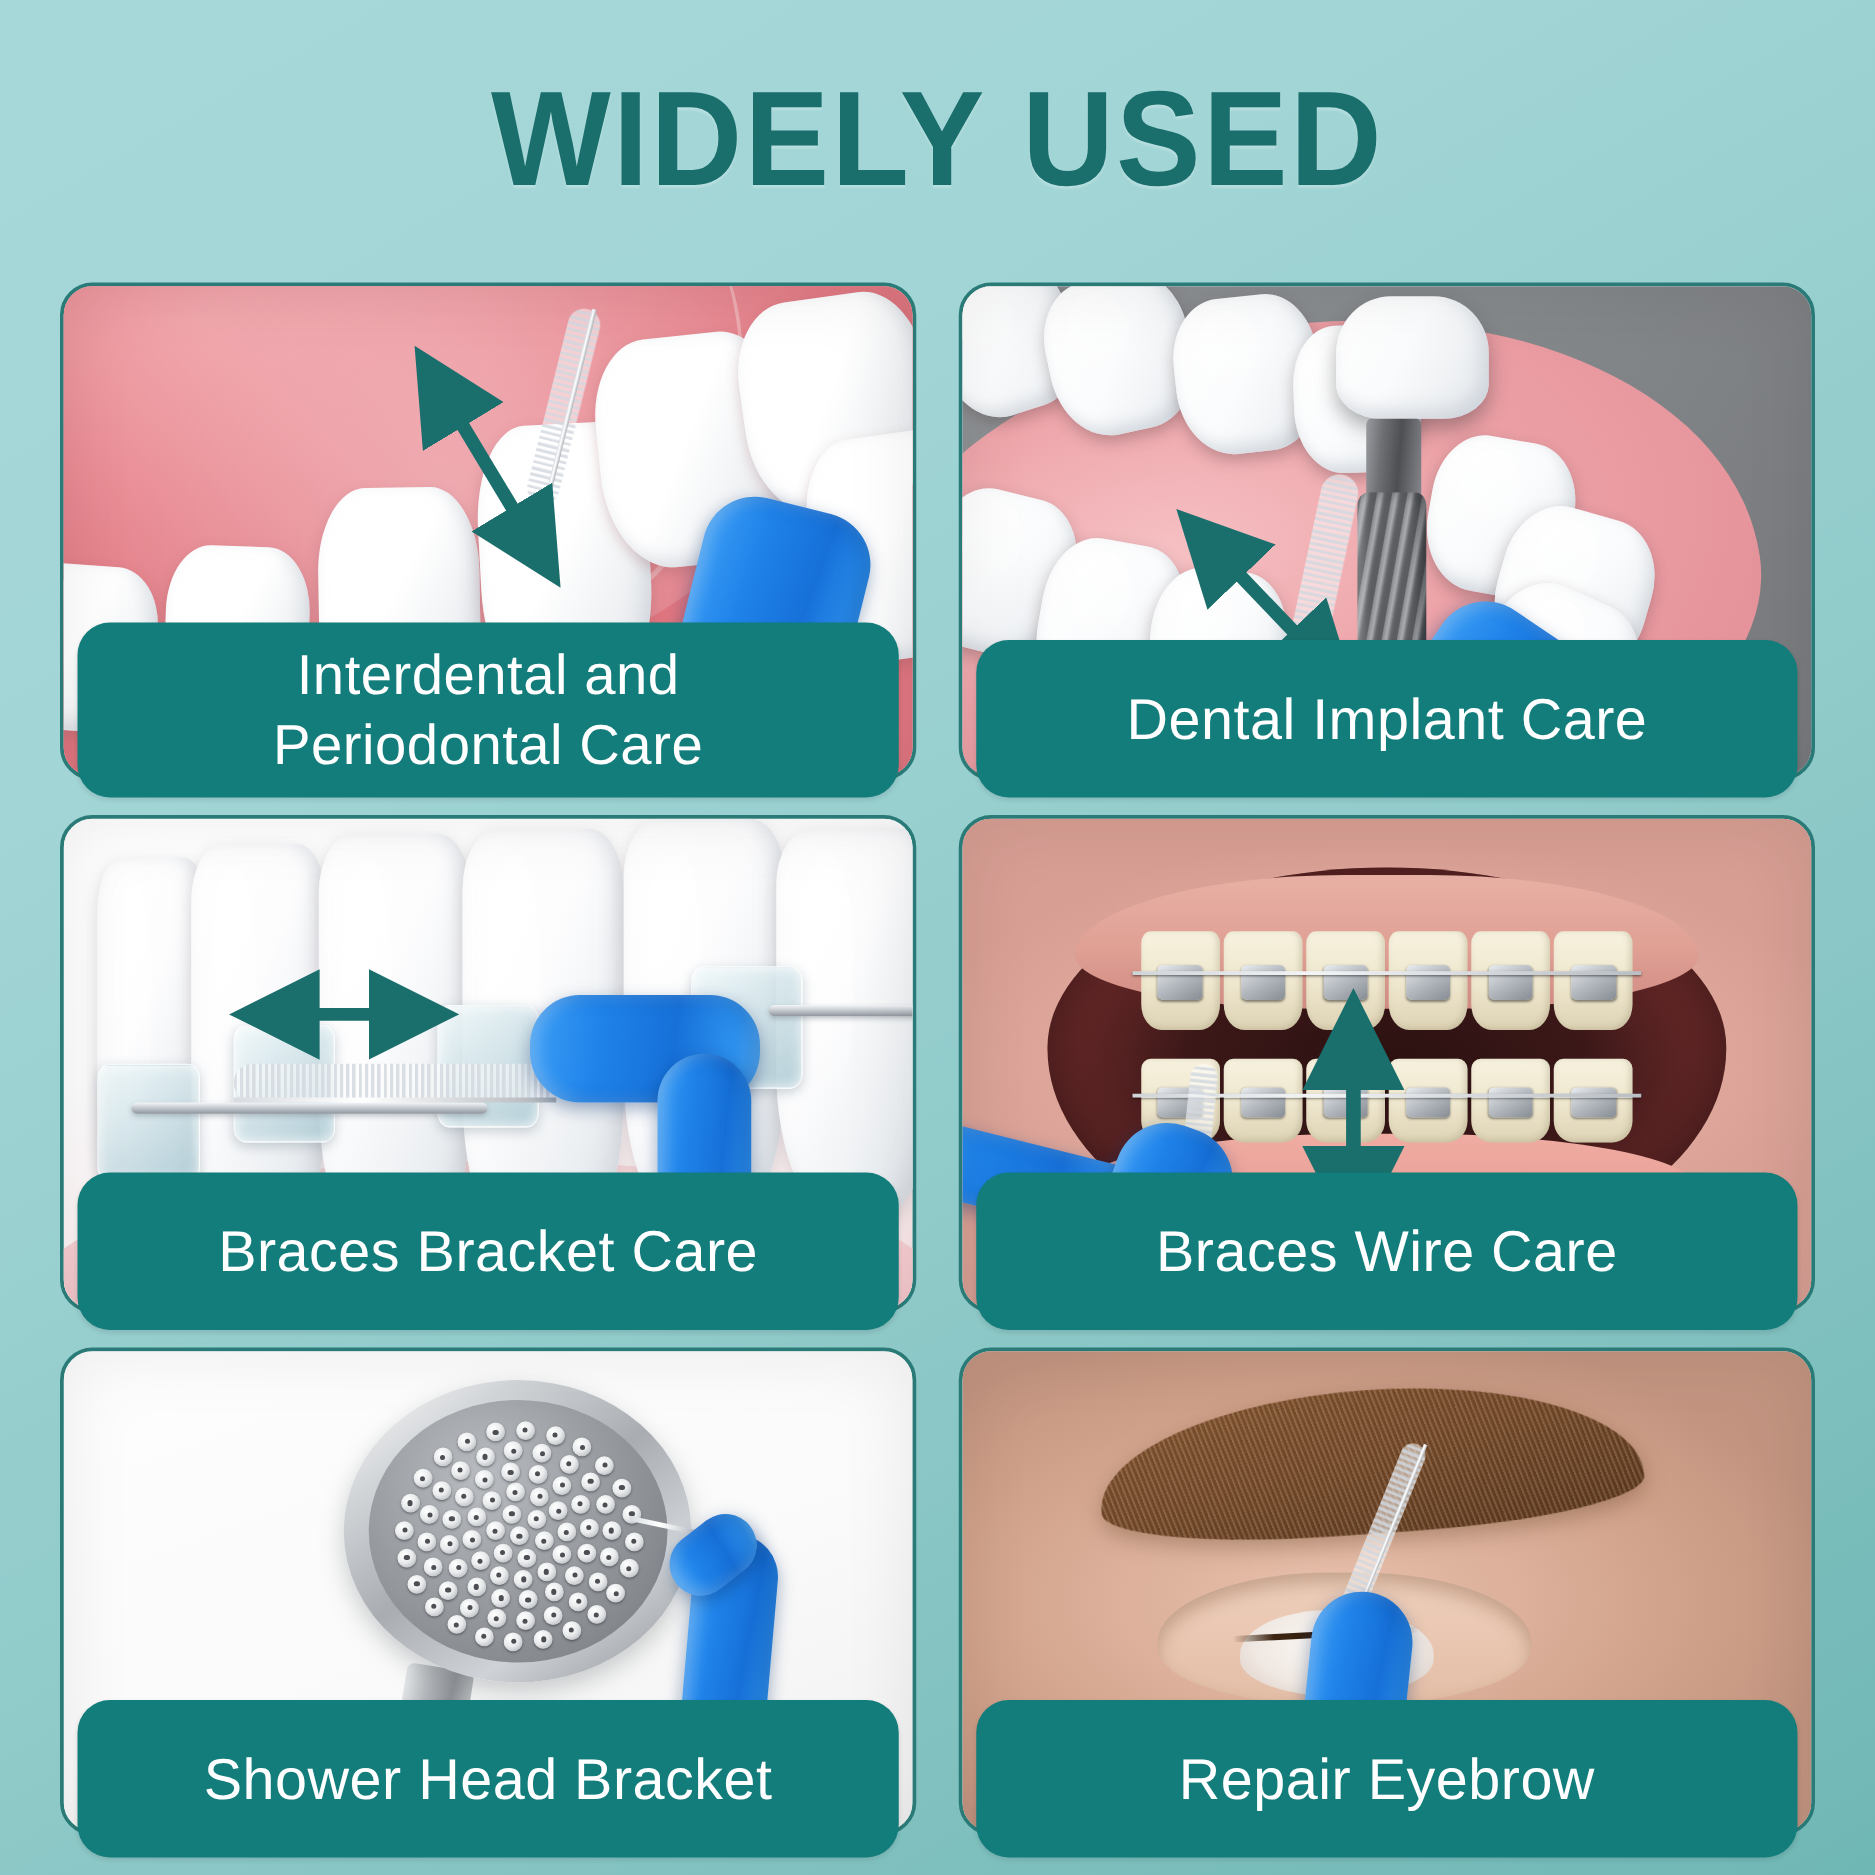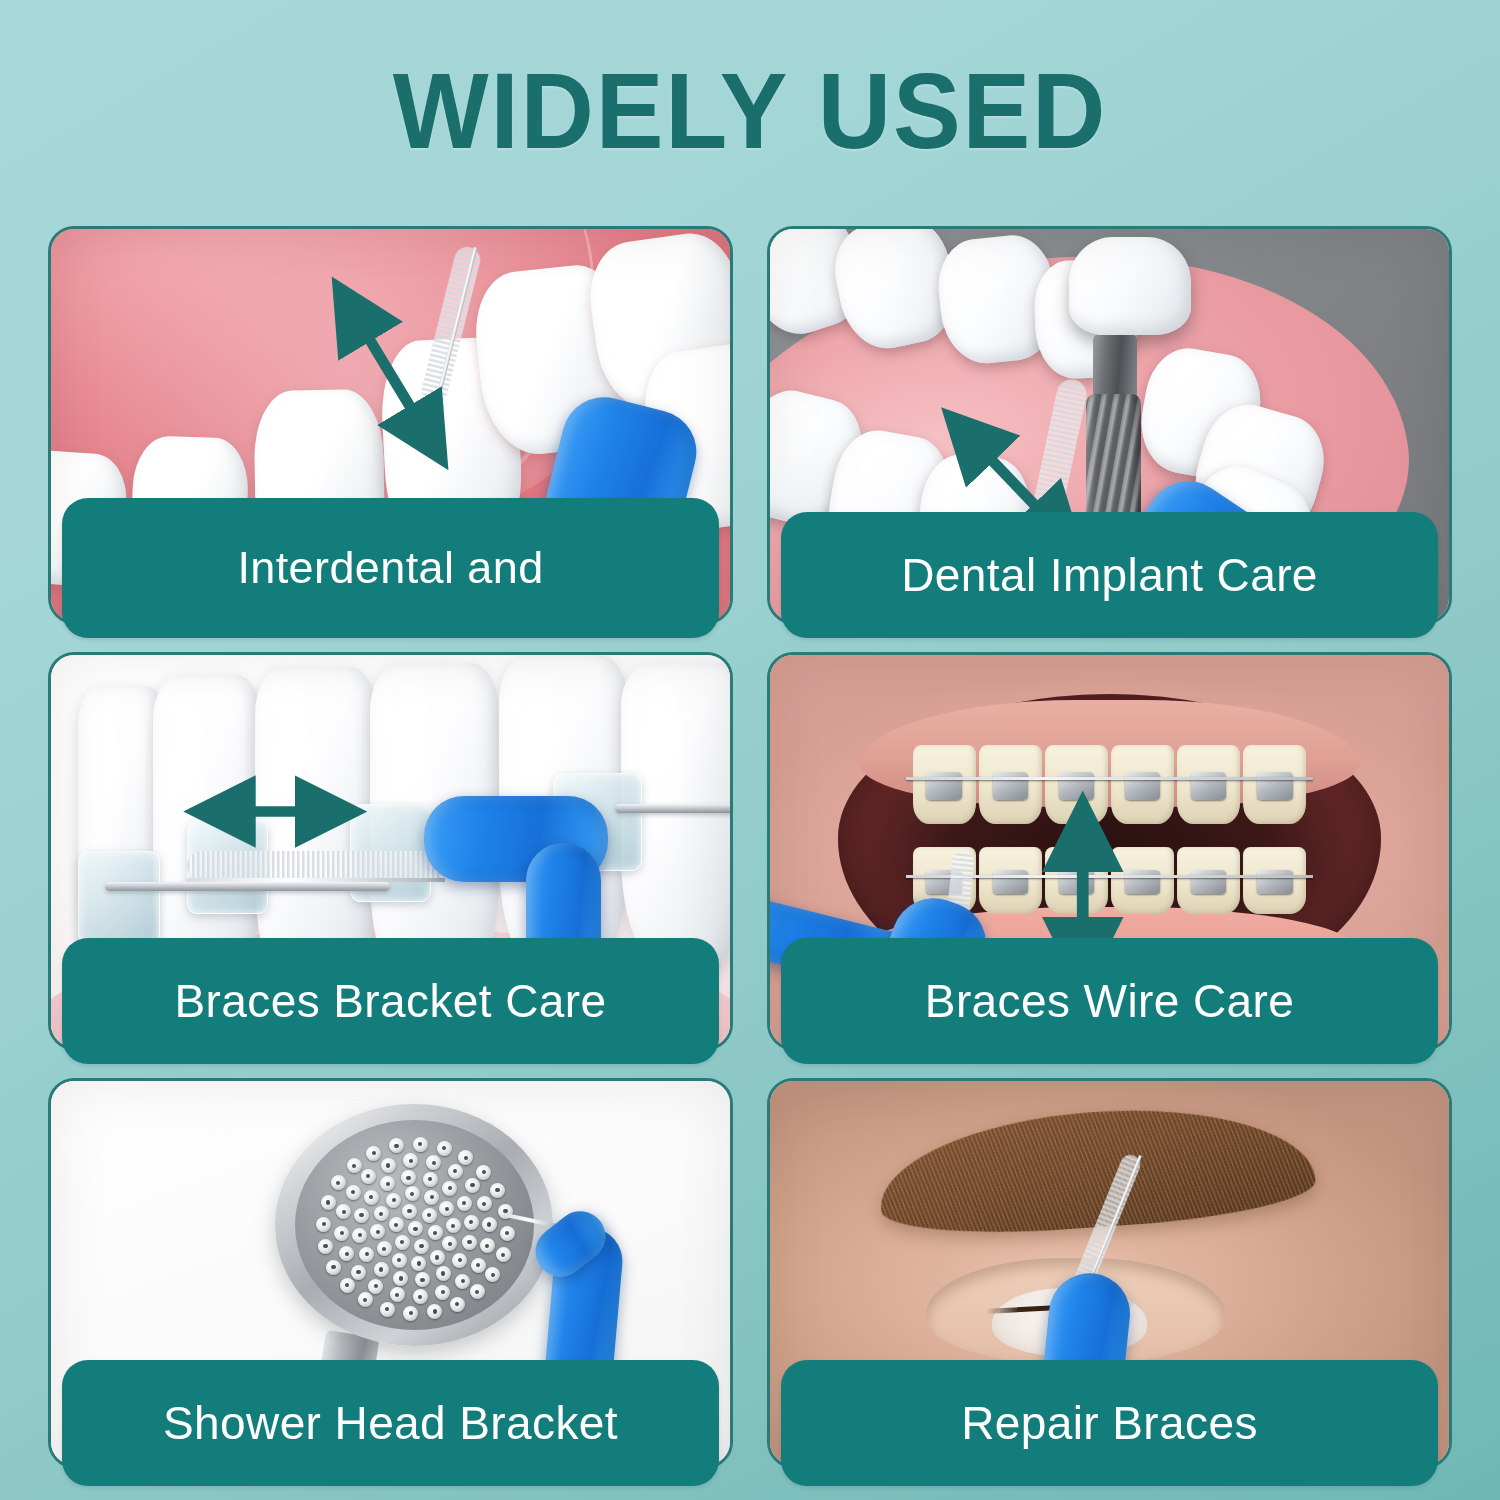--- a/index.html
+++ b/index.html
@@ -463,20 +463,21 @@
             </defs>
             <line x1="22" y1="16" x2="98" y2="142" stroke="#1a6e6c" stroke-width="11" marker-start="url(#a1t)" marker-end="url(#a1h)"></line>
           </svg>
         </div>
         <div class="vignette"></div>
       </div>
     </div>
     <div class="caption two-line">
       <span>
         <span>Interdental and</span><br>
+        <span>Periodontal Care</span>
       </span>
     </div>
   </div>
 
   <div class="card r1">
     <div class="photo">
       <div class="inner">
         <div class="bg-gray"></div>
         <div class="arch-gum"></div>
 
@@ -755,16 +756,16 @@
           <div class="lash6"></div>
         </div>
 
         <div class="bristle v" style="left:48%; top:18%; width:20px; height:150px; transform:rotate(22deg); border-radius:10px;"></div>
         <div class="wirecore" style="left:50%; top:18%; width:3px; height:155px; transform:rotate(22deg);"></div>
 
         <div class="handle tip" style="left:40%; top:50%; width:12%; height:56%; transform:rotate(6deg);"></div>
         <div class="vignette"></div>
       </div>
     </div>
-    <div class="caption">Repair Braces</div>
+    <div class="caption">Repair Eyebrow</div>
   </div>
 
 </div>
 
 </body></html>

